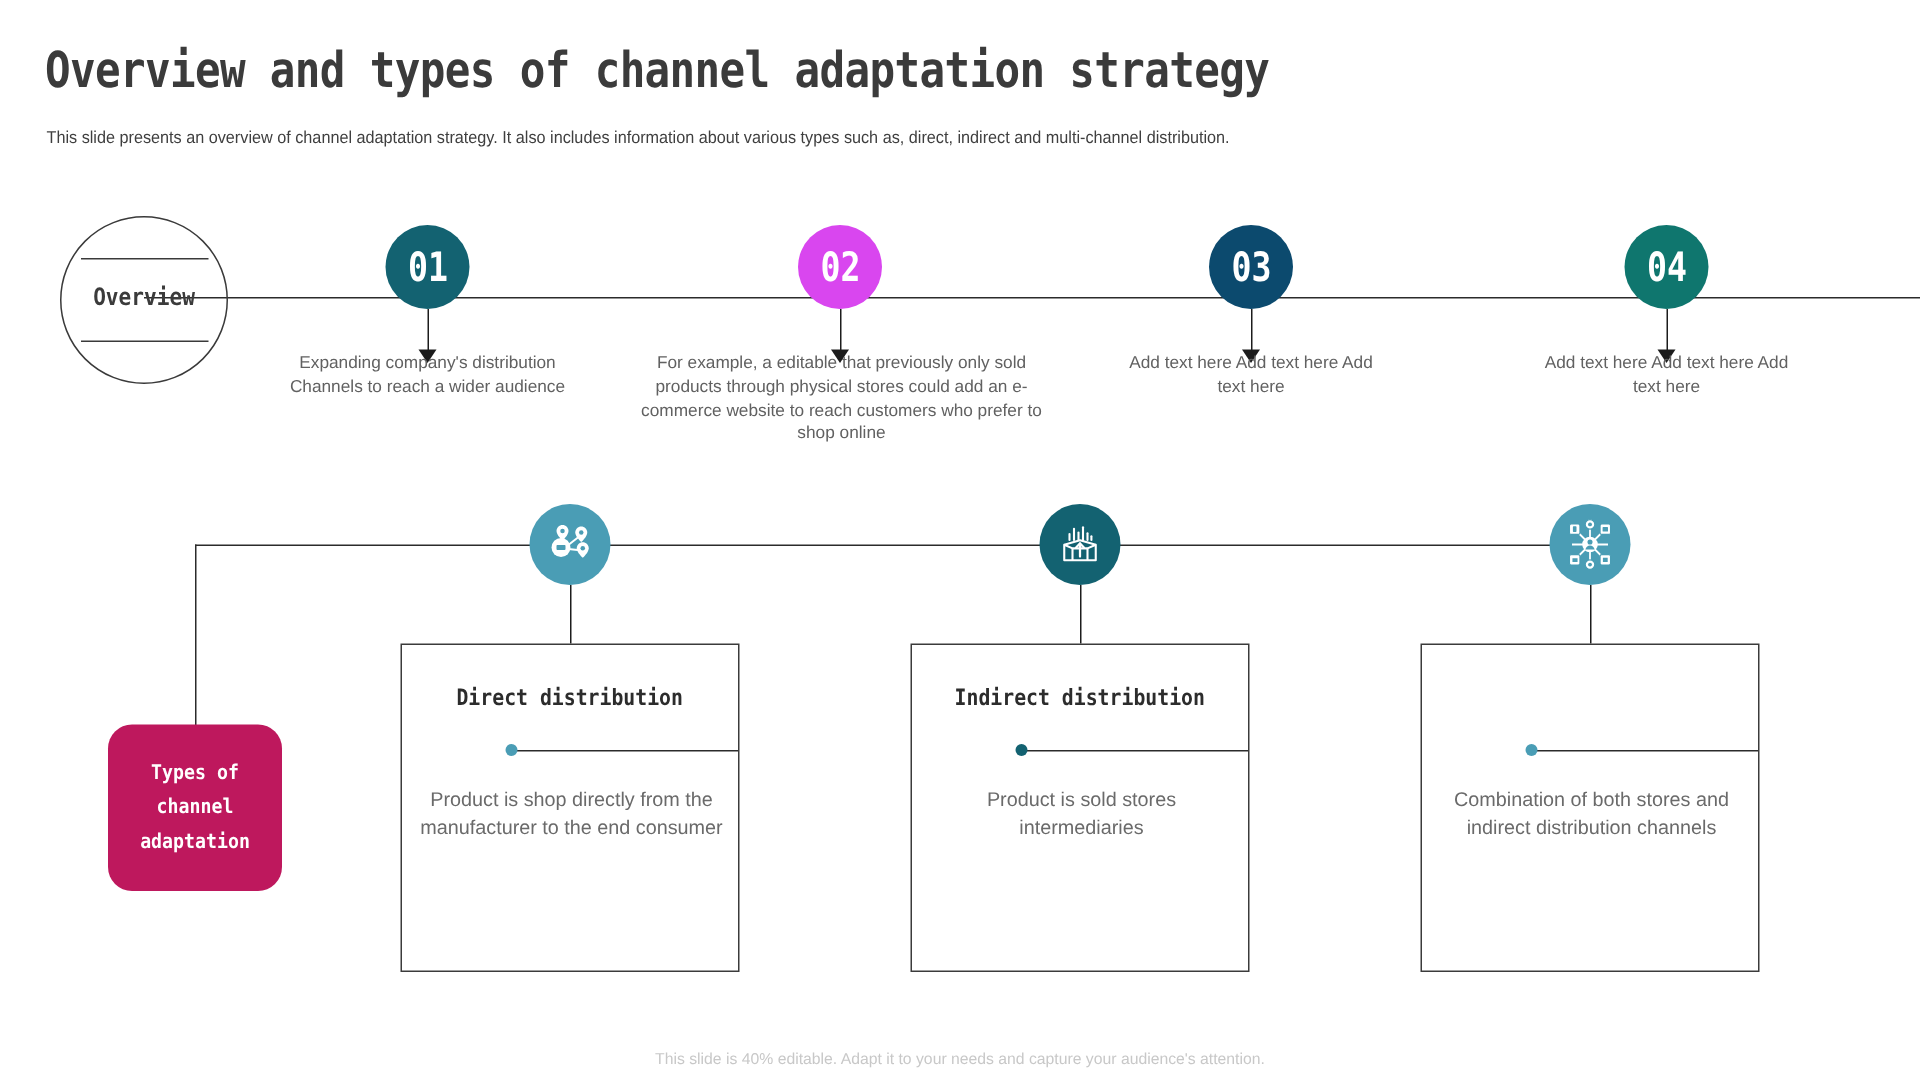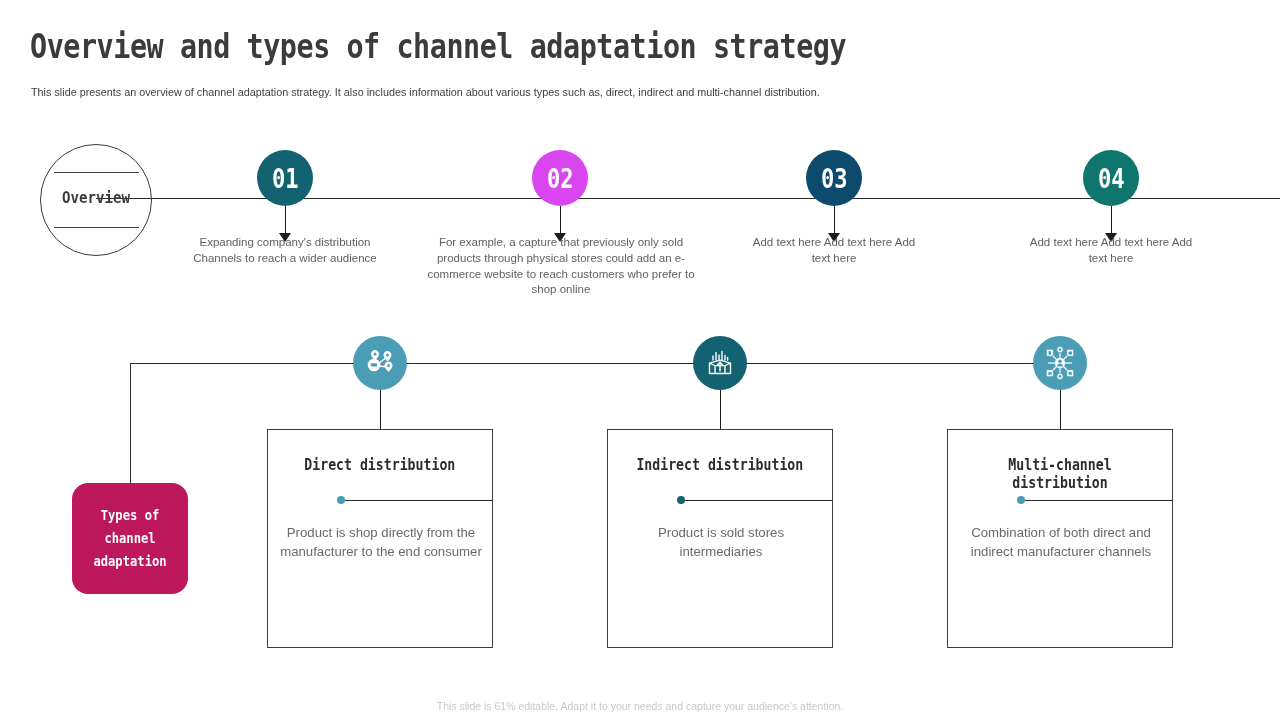--- a/index.html
+++ b/index.html
@@ -129,21 +129,21 @@
     <div class="arw"></div>
     <div class="txt" style="left:-77px;width:210px;">Expanding company's distribution Channels to reach a wider audience</div>
   </div>
 
   <div class="step" style="left:532px;">
     <div class="bub" style="background:#d946ef;">
       <span>02</span>
     </div>
     <div class="stem"></div>
     <div class="arw"></div>
-    <div class="txt" style="left:-106px;width:270px;">For example, a capture that previously only sold products through physical stores could add an e-commerce website to reach customers who prefer to shop online</div>
+    <div class="txt" style="left:-106px;width:270px;">For example, a editable that previously only sold products through physical stores could add an e-commerce website to reach customers who prefer to shop online</div>
   </div>
 
   <div class="step" style="left:806px;">
     <div class="bub" style="background:#0c4a6e;">
       <span>03</span>
     </div>
     <div class="stem"></div>
     <div class="arw"></div>
     <div class="txt" style="left:-56px;width:168px;">Add text here Add text here Add text here</div>
   </div>
@@ -260,23 +260,22 @@
   <div class="card" style="left:607px;">
     <div class="ct"><span>Indirect distribution</span></div>
     <div class="divwrap">
       <div class="divline"></div>
       <div class="divdot" style="background:#136271;"></div>
     </div>
     <div class="cb">Product is sold stores intermediaries</div>
   </div>
 
   <div class="card" style="left:947px;">
-    <div class="ct"><span>Multi-channel distribution</span></div>
     <div class="divwrap">
       <div class="divline"></div>
       <div class="divdot" style="background:#4a9db5;"></div>
     </div>
-    <div class="cb">Combination of both direct and indirect manufacturer channels</div>
-  </div>
-
-  <div class="footer">This slide is 61% editable. Adapt it to your needs and capture your audience's attention.</div>
+    <div class="cb">Combination of both stores and indirect distribution channels</div>
+  </div>
+
+  <div class="footer">This slide is 40% editable. Adapt it to your needs and capture your audience's attention.</div>
 
 </div>
 
 </body></html>

